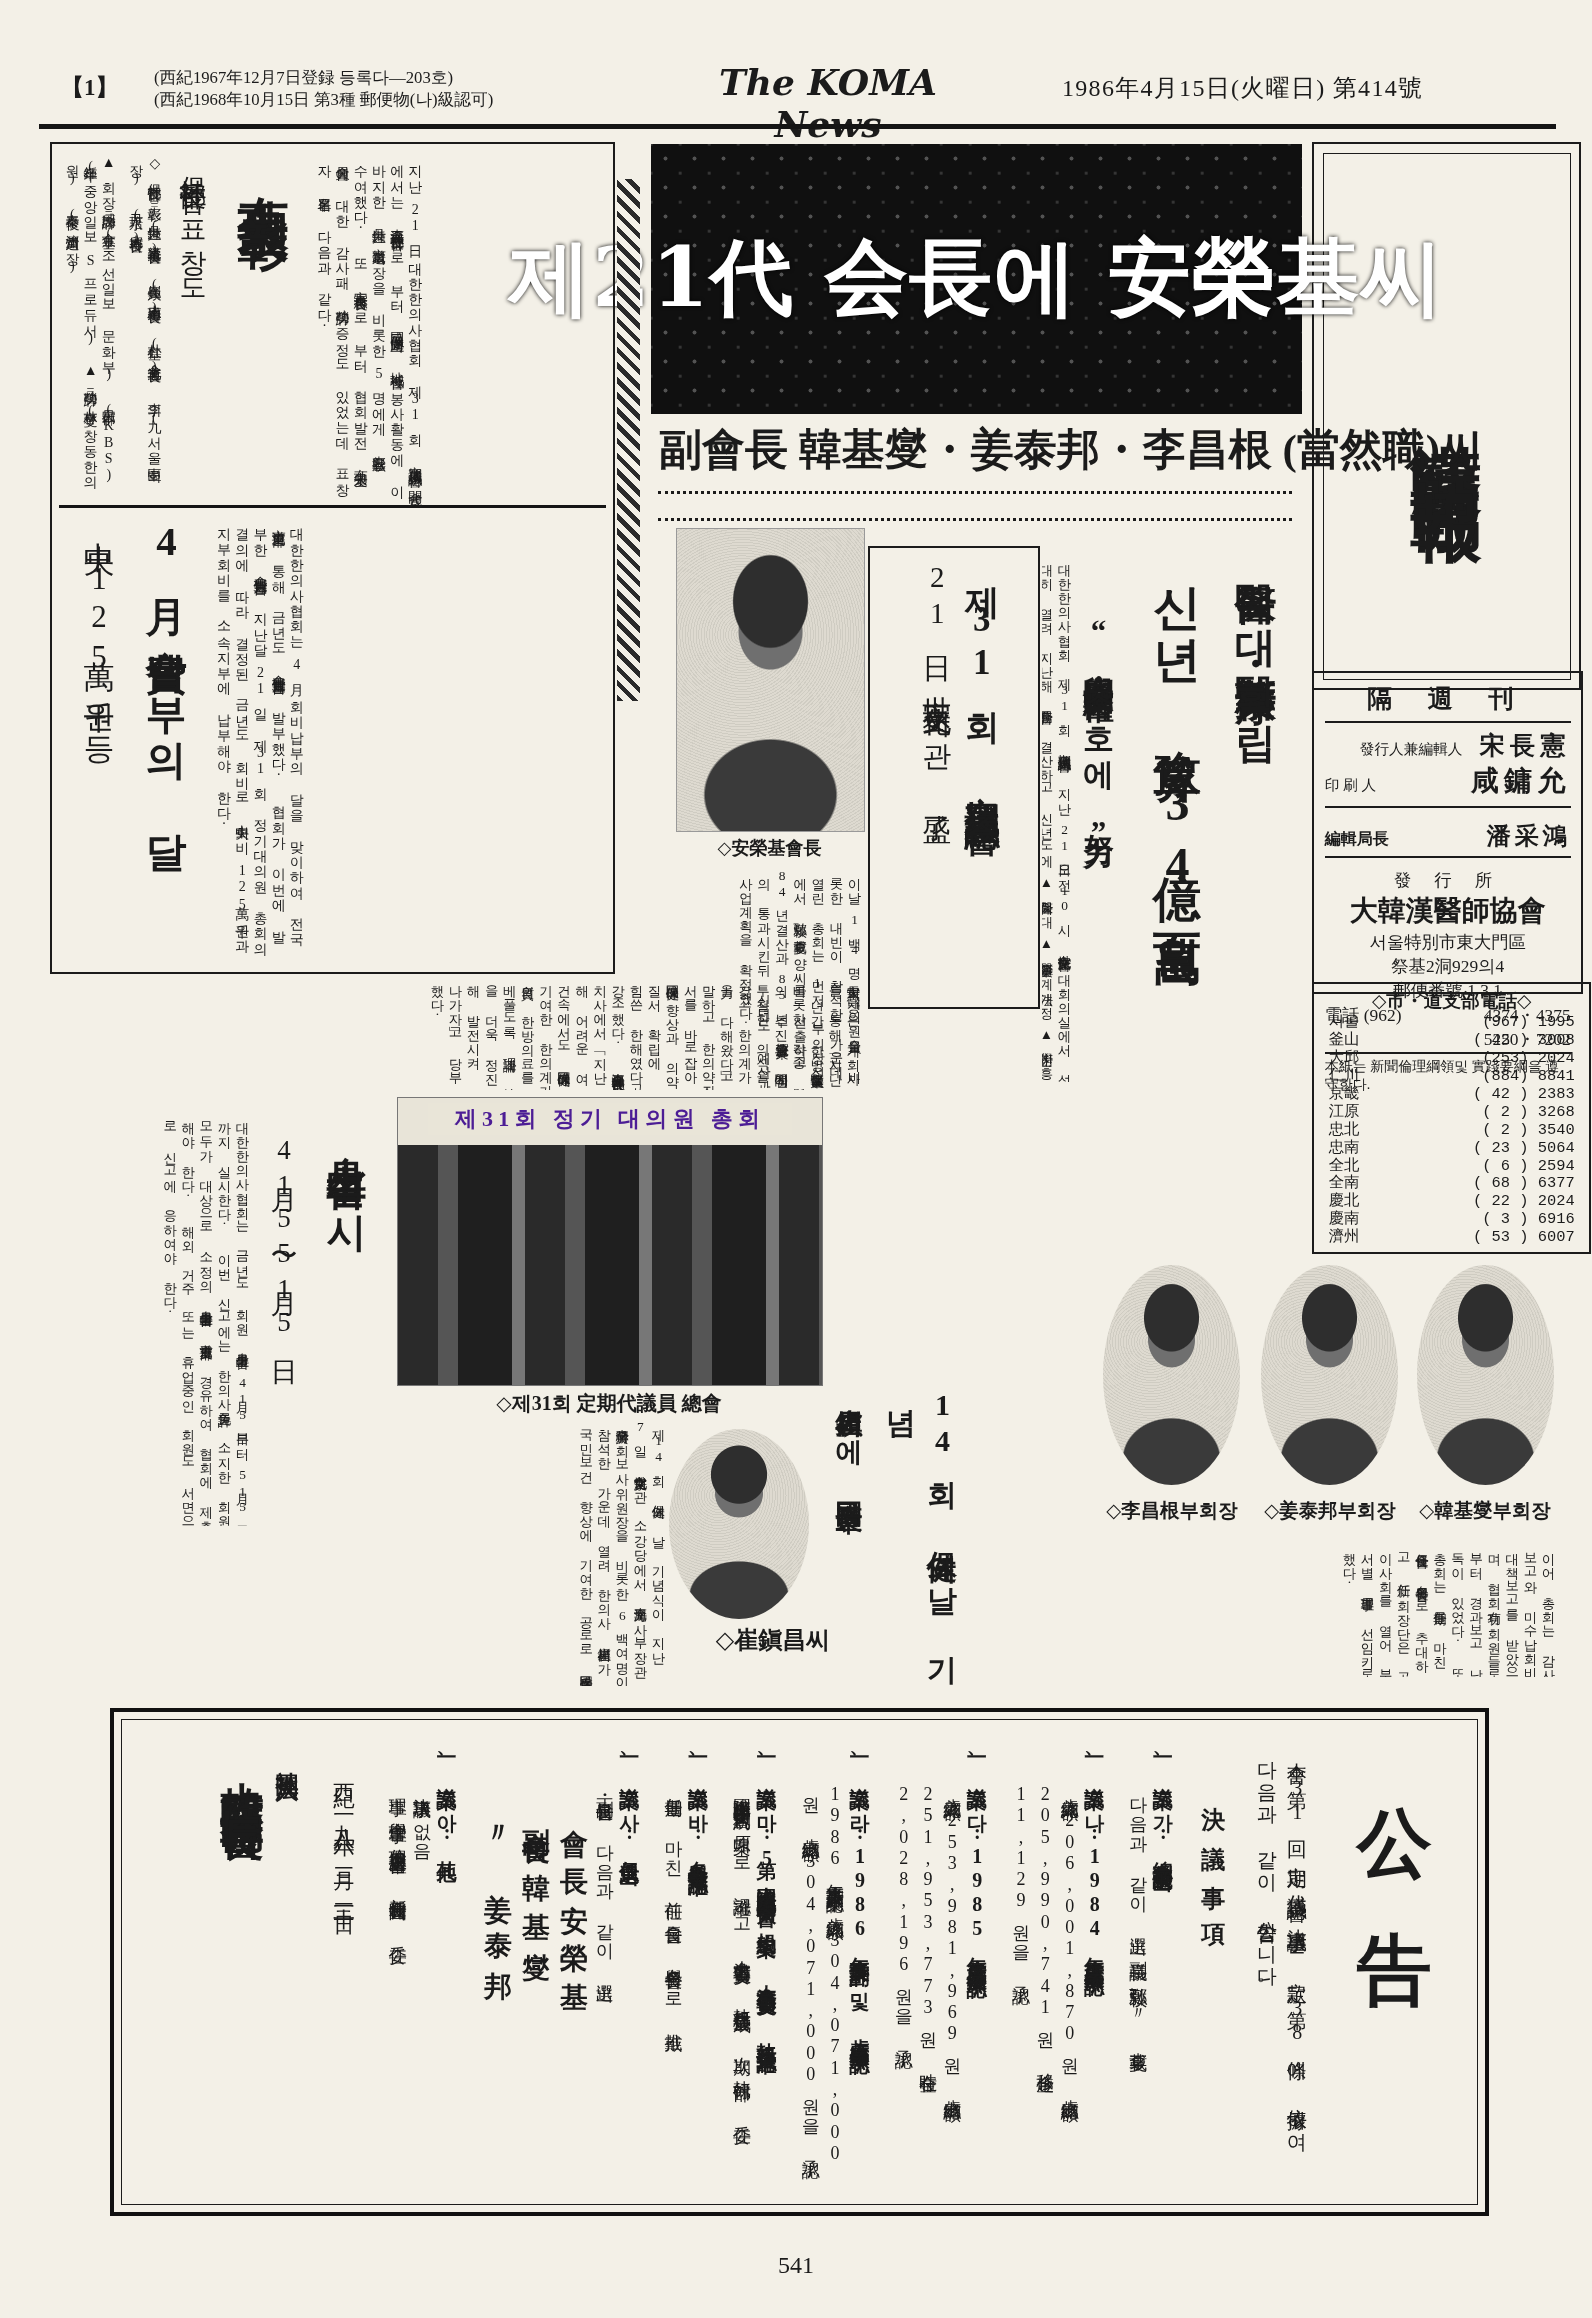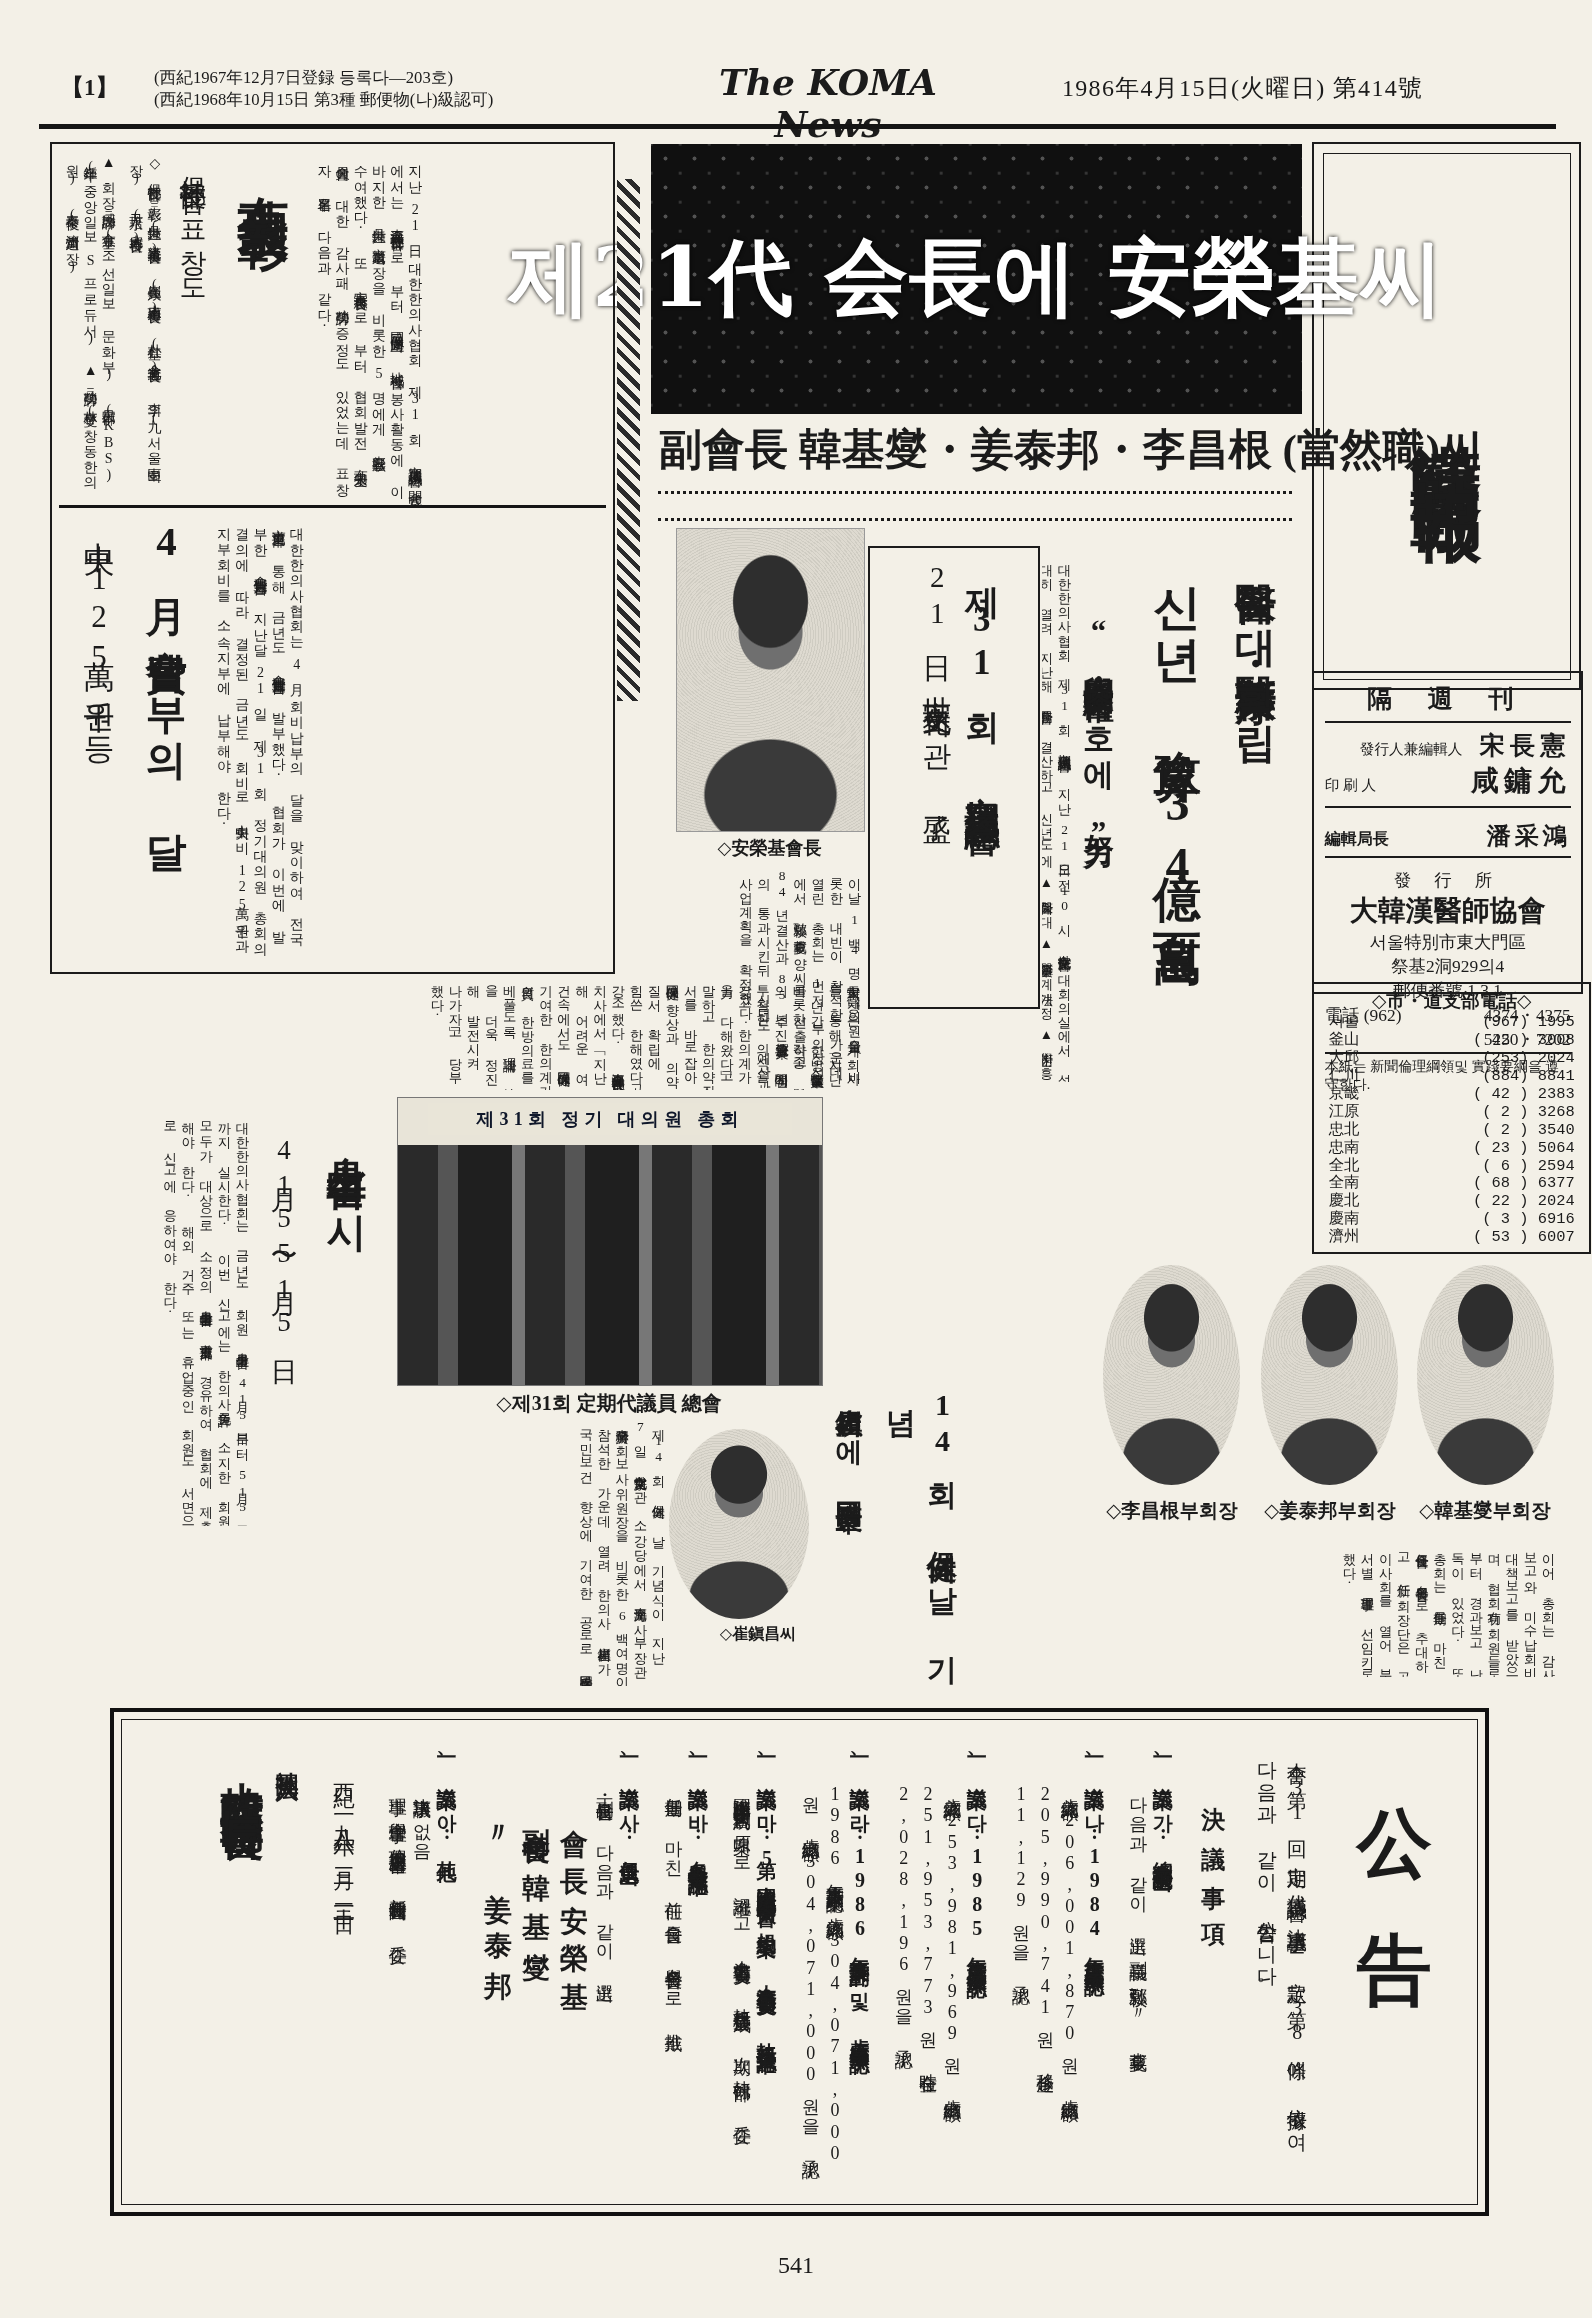--- a/index.html
+++ b/index.html
@@ -179,42 +179,42 @@
   </div>
 
   <div class="abs photo" style="left:676px;top:528px;width:187px;height:302px;border:0.7px solid #999;"></div>
   <div class="abs cap" style="left:676px;top:836px;width:187px;font-size:18px;">◇安榮基會長</div>
   <div class="abs v btc" style="left:653px;top:868px;width:210px;height:220px;overflow:hidden;">이날 1백4명 대의원全員을 비롯한 내빈이 참석한 가운데 열린 총회는 먼저 부의장선출에서 鄭弘校 李載夏 양씨를 선출하고 84년결산과 85년 假決算案을 심의 통과시킨뒤 신년도 예산과 사업계획을 확정했다.</div>
 
   <div class="abs v btc" style="left:53px;top:975px;width:809px;height:115px;overflow:hidden;">宋長憲회장은 개회사를 통해 「지난 1년간 한방醫保事業을 비롯한 각종 懸案의 추진과 學問에 투철한 의식을 갖고 한의계가 力을 다해왔다」고 말하고 한의약질서를 바로잡아 國民保健 향상과 의약질서 확립에 힘쓴 한해였다고 강조했다. 李海元保社部長官도 치사에서 「지난해 어려운 여건속에서도 國民保健에 기여한 한의계가 良質의 한방의료를 베풀도록 理論과 技術을 더욱 정진해 발전시켜 나가자」고 당부했다.</div>
 
   <div class="abs assembly" style="left:397px;top:1097px;width:424px;height:287px;border:0.7px solid #777;">
     <div style="position:absolute;left:30px;top:5.3px;width:364px;height:32px;background:#e9e5d8;display:flex;align-items:center;justify-content:center;">
-      <span style="font-size:18px;font-weight:bold;letter-spacing:5.3px;color:#0f172a;">제31회 정기 대의원 총회</span>
+      <span style="font-size:22px;font-weight:bold;letter-spacing:5.3px;color:#4c1d95;">제31회 정기 대의원 총회</span>
     </div>
   </div>
   <div class="abs cap" style="left:397px;top:1390px;width:424px;font-size:20px;">◇제31회 定期代議員 總會</div>
 
   <div class="abs v" style="left:319px;top:1125px;height:267px;font-size:40px;font-weight:bold;letter-spacing:4px;">身上申告실시</div>
   <div class="abs v" style="left:266px;top:1135px;height:260px;font-size:27px;letter-spacing:2.7px;">4月15〜5月15日</div>
   <div class="abs v btc" style="left:57px;top:1112px;width:194px;height:414px;overflow:hidden;">대한한의사협회는 금년도 회원 身上申告를 4月15日부터 5月15日까지 실시한다. 이번 신고에는 한의사免許를 소지한 회원 모두가 대상으로 소정의 身上申告書를 市道支部를 경유하여 협회에 제출해야 한다. 해외 거주 또는 휴업중인 회원도 서면으로 신고에 응하여야 한다.</div>
 
   <div class="abs photo" style="left:1103px;top:1265px;width:137px;height:220px;border-radius:50%;"></div>
   <div class="abs photo" style="left:1261px;top:1265px;width:137px;height:220px;border-radius:50%;"></div>
   <div class="abs photo" style="left:1417px;top:1265px;width:137px;height:220px;border-radius:50%;"></div>
   <div class="abs cap" style="left:1095px;top:1497px;width:154px;font-size:19.4px;">◇李昌根부회장</div>
   <div class="abs cap" style="left:1253px;top:1497px;width:154px;font-size:19.4px;">◇姜泰邦부회장</div>
   <div class="abs cap" style="left:1408px;top:1497px;width:154px;font-size:19.4px;">◇韓基燮부회장</div>
   <div class="abs v btc" style="left:943px;top:1543px;width:614px;height:134px;overflow:hidden;">이어 총회는 감사보고와 미수납회비 대책보고를 받았으며 협회有功 회원들로부터 경과보고 낭독이 있었다. 또 총회는 任期를 마친 前任會長을 名譽會長으로 추대하고 新任 회장단은 곧 이사회를 열어 부서별 理事를 선임키로 했다.</div>
 
   <div class="abs v" style="left:880px;top:1388px;height:288px;font-size:30px;font-weight:bold;letter-spacing:2.7px;">14회 保健의날 기념</div>
   <div class="abs v" style="left:831px;top:1388px;height:288px;font-size:27px;font-weight:bold;letter-spacing:1.3px;">崔鎭昌씨에 國民褒章</div>
   <div class="abs v btc" style="left:580px;top:1419px;width:87px;height:267px;overflow:hidden;">제14회 保健의 날 기념식이 지난 7일 世宗文化회관 소강당에서 李海元보사부장관 李贊赫국회보사위원장을 비롯한 6백여명이 참석한 가운데 열려 한의사 崔鎭昌씨가 국민보건 향상에 기여한 공로로 國民褒章을 받았다.</div>
   <div class="abs photo" style="left:669px;top:1429px;width:140px;height:190px;border-radius:50%;"></div>
-  <div class="abs cap" style="left:678px;top:1624px;width:160px;font-size:16px;">◇崔鎭昌씨</div>
+  <div class="abs cap" style="left:693px;top:1624px;width:160px;font-size:24px;">◇崔鎭昌씨</div>
 
   <div class="abs" style="left:110px;top:1708px;width:1379px;height:508px;border:4.7px solid #111;padding:6.7px;box-sizing:border-box;">
     <div class="gonggo-inner" style="width:100%;height:100%;box-sizing:border-box;padding:27px 33px;">
       <div class="v" style="height:100%;width:100%;">
         <div style="font-size:75px;font-weight:bold;letter-spacing:20px;margin-left:31px;">公 告</div>
         <div style="font-size:20px;letter-spacing:2px;line-height:1.5;margin-left:20px;">本會 第31回 定期 代議員總會 決議事項을 定款 第38條에 依據하여 다음과 같이 公告합니다。</div>
         <div style="font-size:24px;font-weight:bold;letter-spacing:6.7px;margin:0 23px 0 20px;padding-top:40px;">決 議 事 項</div>
 
         <div class="gitem">
           <div class="gi-label">一、議案 가:總會副議長選出</div>

